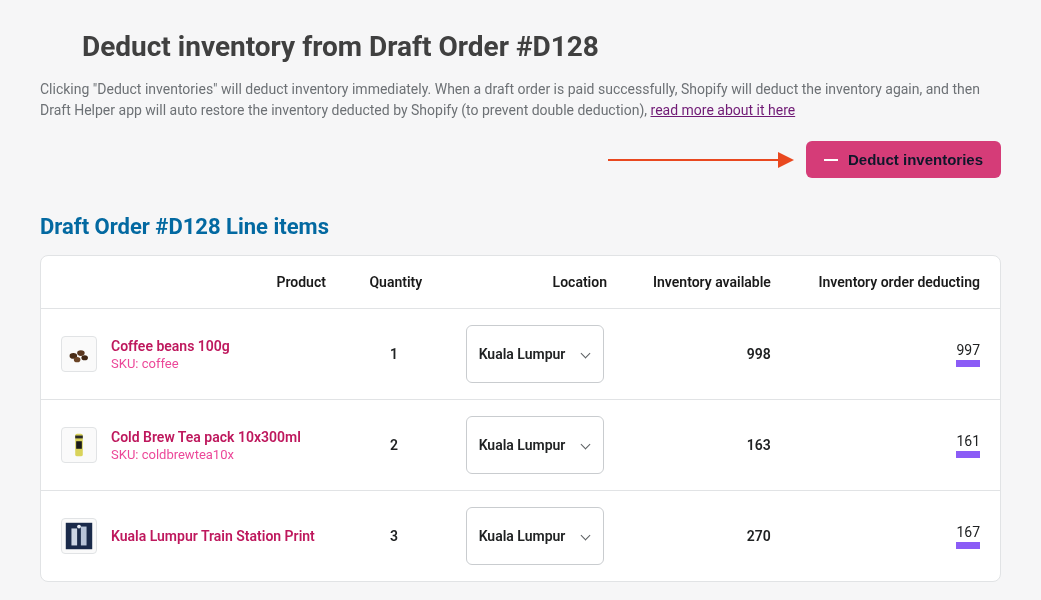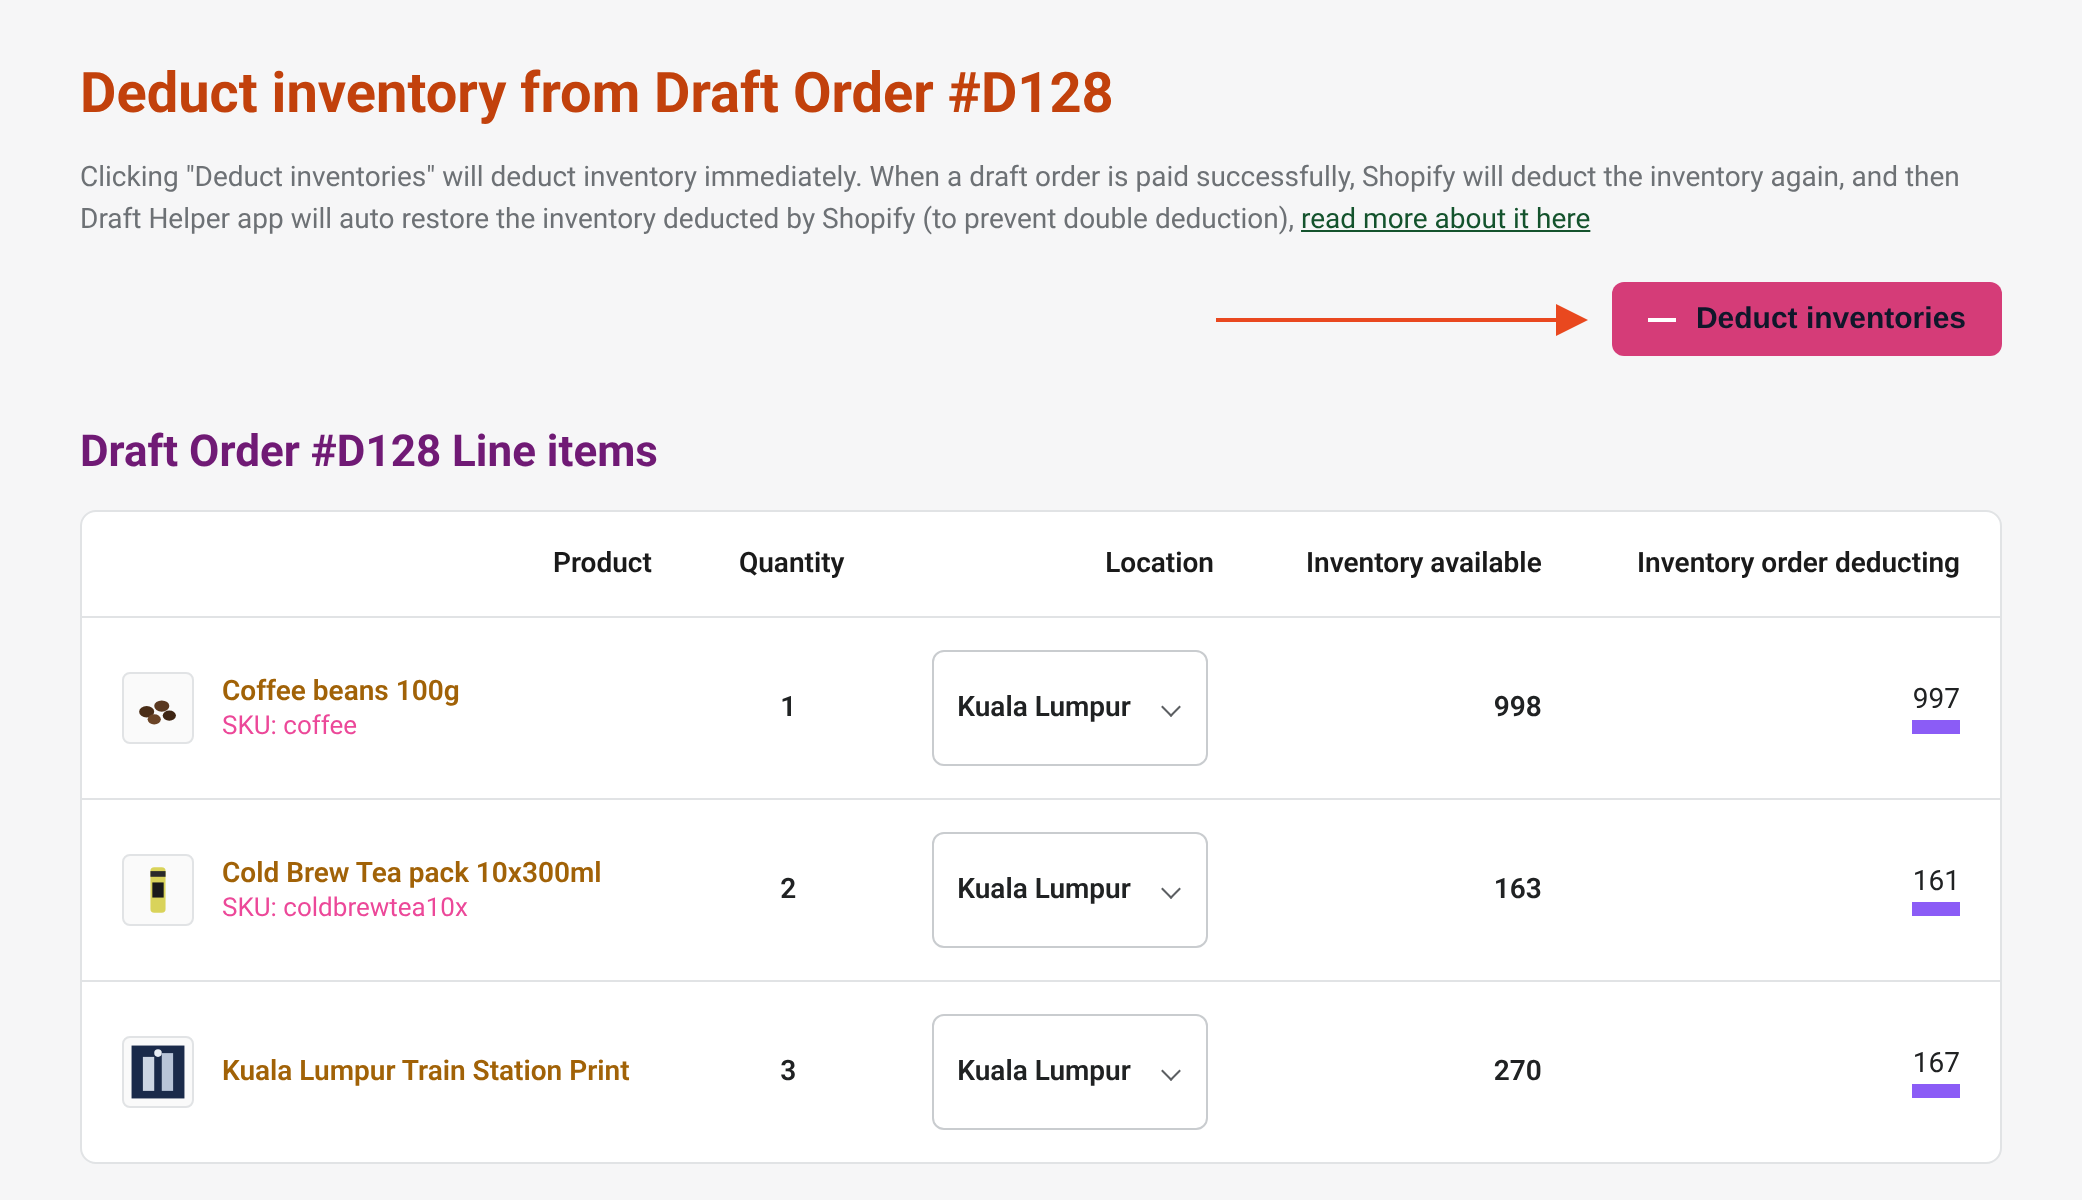--- a/index.html
+++ b/index.html
@@ -7,31 +7,32 @@
     font-family: -apple-system, BlinkMacSystemFont, "Segoe UI", Roboto, sans-serif;
     background: #f6f6f7;
     color: #202223;
     padding: 30px 40px;
     width: 1041px;
   }
   h1 {
     font-size: 28px;
     font-weight: 700;
     margin-bottom: 16px;
-    color: #c2410c;
+    color: #404040;
+    margin-left: 42px;
   }
   .desc {
     font-size: 14px;
     color: #6d7175;
     line-height: 1.5;
     margin-bottom: 20px;
     max-width: 960px;
   }
   .desc a {
-    color: #14532d;
+    color: #701a75;
   }
   .action-row {
     display: flex;
     justify-content: flex-end;
     align-items: center;
     gap: 12px;
     margin-bottom: 36px;
   }
   .arrow {
     display: flex;
@@ -61,21 +62,21 @@
     font-weight: 600;
     cursor: pointer;
   }
   .btn .minus-icon {
     width: 14px; height: 2px; background: #fff; display: inline-block;
   }
   h2 {
     font-size: 22px;
     font-weight: 700;
     margin-bottom: 16px;
-    color: #701a75;
+    color: #0369a1;
   }
   .card {
     background: #fff;
     border: 1px solid #e1e3e5;
     border-radius: 8px;
     overflow: hidden;
   }
   table { width: 100%; border-collapse: collapse; }
   thead th {
     text-align: right;
@@ -99,21 +100,21 @@
   .thumb {
     width: 36px; height: 36px;
     border: 1px solid #e1e3e5;
     border-radius: 4px;
     background: #fafafa;
     display: flex; align-items: center; justify-content: center;
     font-size: 18px;
     overflow: hidden;
   }
   .thumb-svg { width: 100%; height: 100%; }
-  .prod-name { font-weight: 600; color: #a16207; }
+  .prod-name { font-weight: 600; color: #be185d; }
   .prod-sku { font-size: 13px; color: #ec4899; margin-top: 2px; }
   .select {
     display: inline-flex;
     align-items: center;
     justify-content: space-between;
     border: 1px solid #c9cccf;
     border-radius: 6px;
     padding: 20px 12px;
     font-size: 14px;
     min-width: 138px;

